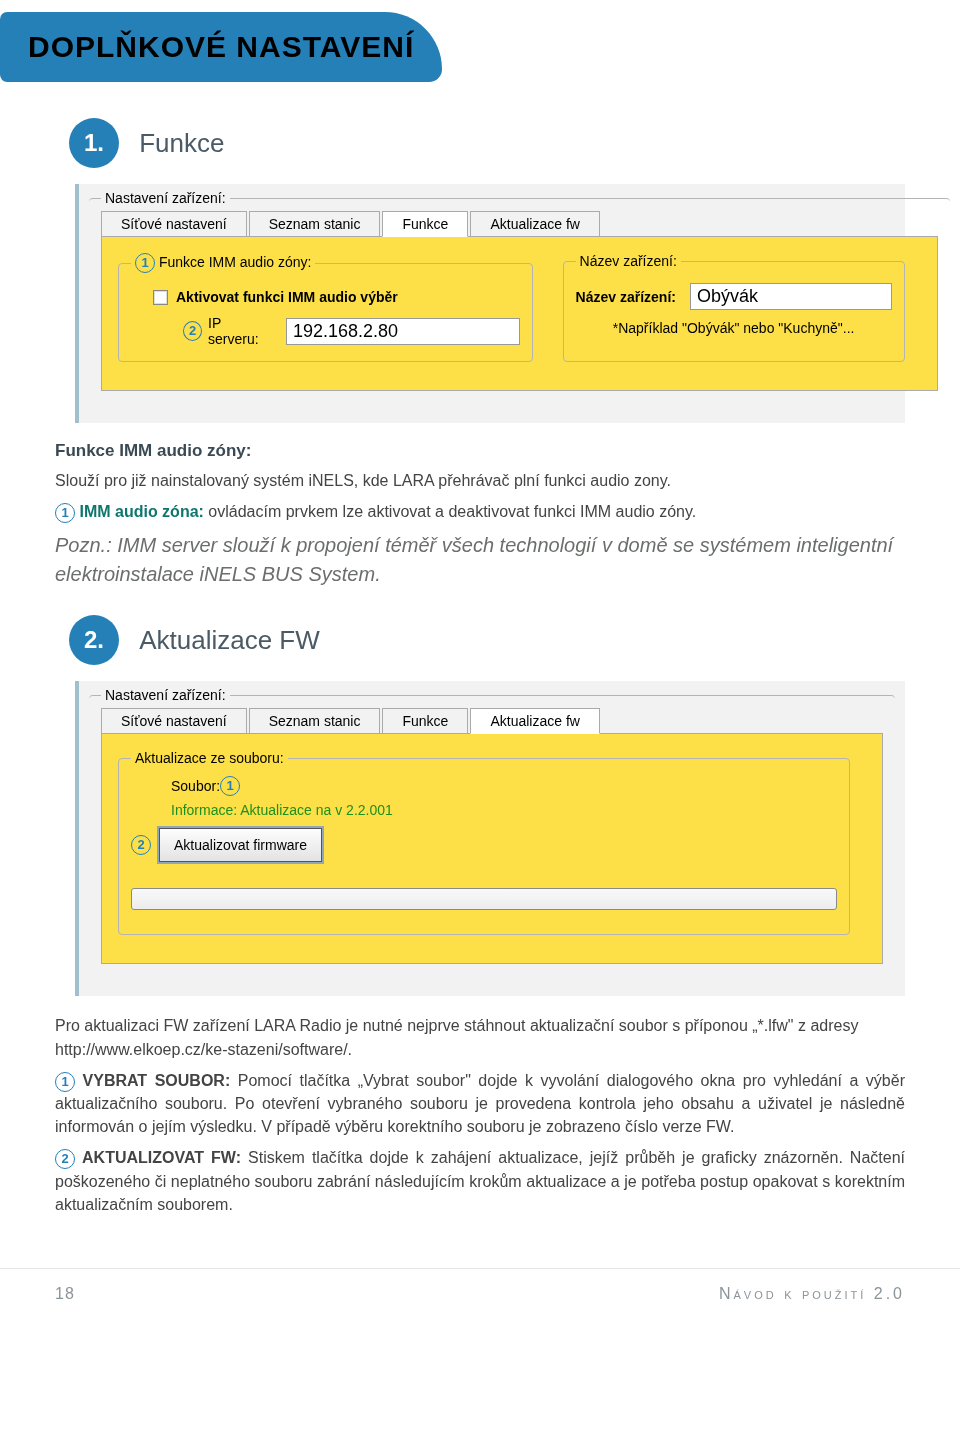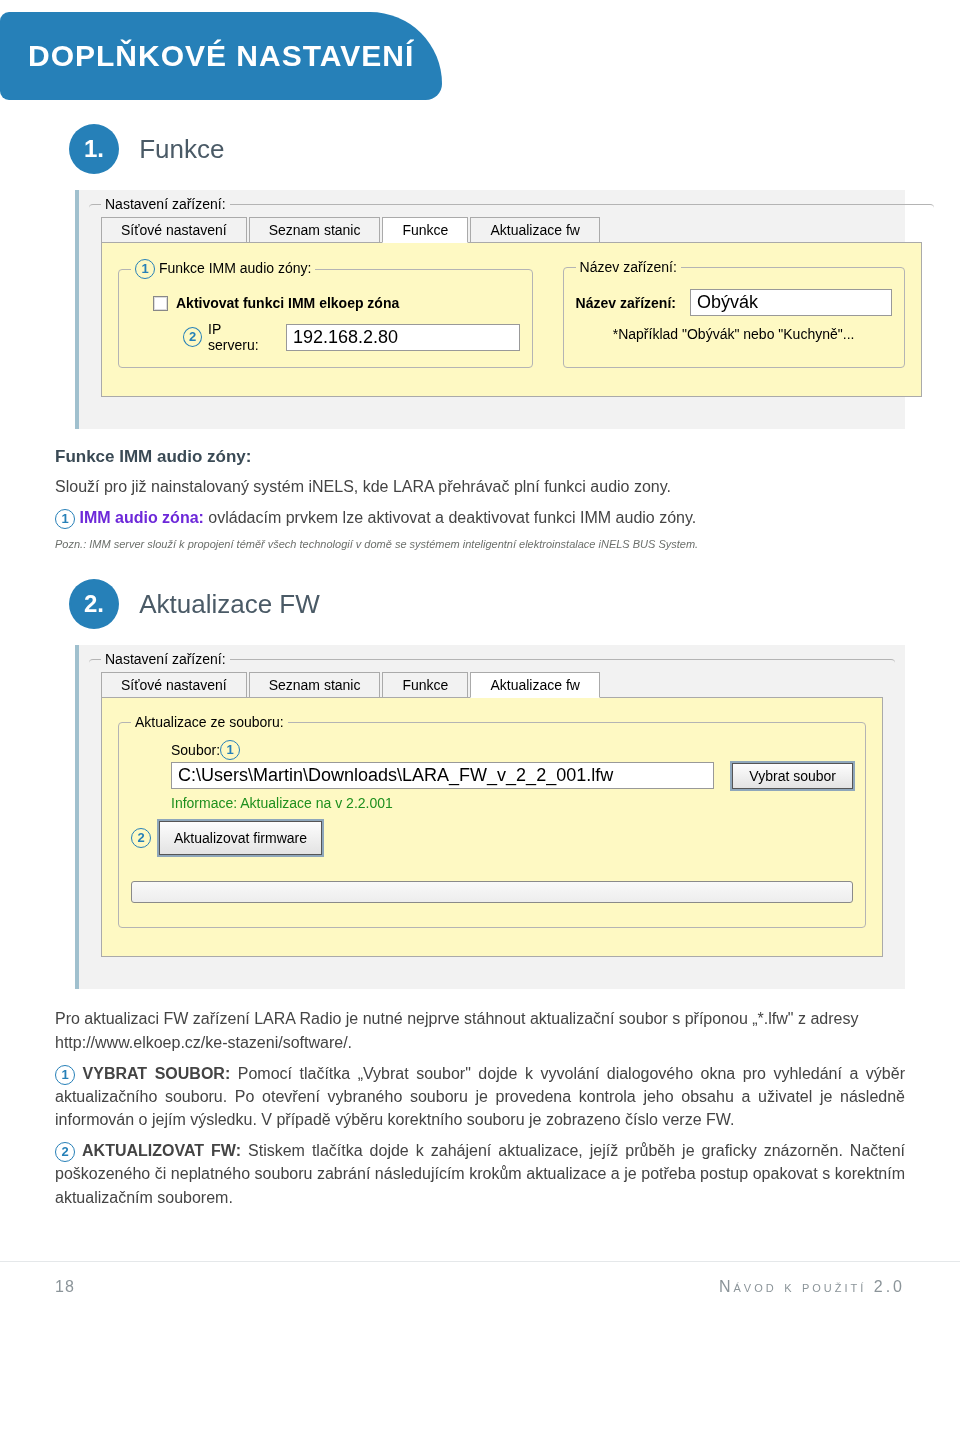--- a/index.html
+++ b/index.html
@@ -6,27 +6,27 @@
   body {
     font-family: Arial, sans-serif;
     width: 960px;
     margin: 0 auto;
     background: #fff;
     color: #333;
     font-size: 15px;
   }
   .header-tab {
     background: #2680b8;
-    color: #ffffff;
+    color: #000000;
     font-size: 30px;
     font-weight: bold;
     letter-spacing: 1px;
-    padding: 27px 28px;
+    padding: 18px 28px;
     border-radius: 10px 80px 18px 10px;
-    margin: 12px 60px 20px 0;
+    margin: 12px 60px 32px 0;
     display: inline-block;
   }
   .content { padding: 0 55px 20px 55px; }
   .num-badge {
     width: 46px; height: 46px;
     background: #2680b8;
     color: #fff;
     font-size: 24px;
     font-weight: 600;
     border-radius: 50%;
@@ -92,22 +92,22 @@
   }
   .tab.active {
     background: #fff;
     position: relative;
     top: 1px;
     border-bottom: 1px solid #fff;
   }
   .tab-body {
     border: 1px solid #aaa;
     border-top: none;
-    background: #fef9c3;
-    padding: 12px 10px 18px 10px;
+    background: #fde047;
+    padding: 12px 26px 18px 10px;
   }
   .row-flex { display: flex; gap: 18px; }
   .row-flex > * { flex: 1; }
   .checkbox-row {
     display: flex; align-items: center; gap: 8px;
     font-weight: bold;
     margin: 6px 0 10px 22px;
   }
   .checkbox-box {
     width: 15px; height: 15px; border: 1px solid #888; background: #fff;
@@ -130,21 +130,21 @@
     color:#2680b8;
     border-radius:50%;
     text-align:center;
     line-height:17px;
     font-size:13px;
     font-weight:bold;
   }
   .body-text { color:#444; line-height:1.45; margin:8px 0; font-size:16px; }
   .subhead { font-weight:600; color:#3a4a55; margin:12px 0 2px 0; font-size:17px;}
   .bold-inl { font-weight:bold; }
-  .hint-italic { font-style: italic; color: #6b6f6b; font-size:11px;}
+  .hint-italic { font-style: italic; color: #6b6f6b; font-size:20px;}
   .btn {
     border:1px solid #555;
     background:linear-gradient(#fdfdfd,#e3e3e3);
     padding:4px 16px;
     font-size:14px;
     box-shadow:0 0 0 2px #8fa7bb;
   }
   .btn.big { padding:8px 14px; }
   .progress {
     height:22px;
@@ -196,21 +196,21 @@
 
         <div class="tab-body">
           <div class="row-flex">
             <fieldset class="legend-box">
               <legend>
                 <span class="marker-1">1</span>
                 <span>Funkce IMM audio zóny:</span>
               </legend>
               <div class="checkbox-row">
                 <span class="checkbox-box"></span>
-                <span>Aktivovat funkci IMM elkoep zóna</span>
+                <span>Aktivovat funkci IMM audio výběr</span>
               </div>
               <div class="ip-row">
                 <span class="marker-1">2</span>
                 <span class="field-label">IP serveru:</span>
                 <input class="text-input" value="192.168.2.80" style="">
               </div>
             </fieldset>
 
             <fieldset class="legend-box">
               <legend>Název zařízení:</legend>
@@ -224,21 +224,21 @@
         </div>
       </fieldset>
     </div>
   </div>
 
   <div class="subhead">Funkce IMM audio zóny:</div>
   <div class="body-text">Slouží pro již nainstalovaný systém iNELS, kde LARA přehrávač plní funkci audio zony.</div>
 
   <div class="body-text">
     <span class="marker-1">1</span>
-    <span class="bold-inl" style="color:#6d28d9;">IMM audio zóna:</span><span> ovládacím prvkem lze aktivovat a deaktivovat funkci IMM audio zóny.</span>
+    <span class="bold-inl" style="color:#0f766e;">IMM audio zóna:</span><span> ovládacím prvkem lze aktivovat a deaktivovat funkci IMM audio zóny.</span>
   </div>
   <div class="body-text hint-italic">
     <span>Pozn.: </span><span>IMM server slouží k propojení téměř všech technologií v domě se systémem inteligentní elektroinstalace iNELS BUS System.</span>
   </div>
 
   <div class="sec-row" style="margin-top:28px;">
     <span class="num-badge">2.</span>
     <span class="section-title">Aktualizace FW</span>
   </div>
 
@@ -254,24 +254,20 @@
           <div class="tab active">Aktualizace fw</div>
         </div>
 
         <div class="tab-body">
           <fieldset class="legend-box">
             <legend>Aktualizace ze souboru:</legend>
             <div class="inner-group">
               <div style="display:flex;align-items:center;justify-content:flex-start;margin-bottom:2px;">
                 <span>Soubor:</span>
                 <span class="marker-1">1</span>
-              </div>
-              <div style="display:flex;gap:18px;align-items:center;">
-                <input class="text-input" style="flex: 1 1 0%;" value="C:\Users\Martin\Downloads\LARA_FW_v_2_2_001.lfw">
-                <button class="btn">Vybrat soubor</button>
               </div>
               <div class="green-info">Informace: Aktualizace na v 2.2.001</div>
             </div>
             <div style="display:flex;align-items:center;gap:8px;">
               <span class="marker-1">2</span>
               <button class="btn big">Aktualizovat firmware</button>
             </div>
             <div class="progress"></div>
           </fieldset>
         </div>

